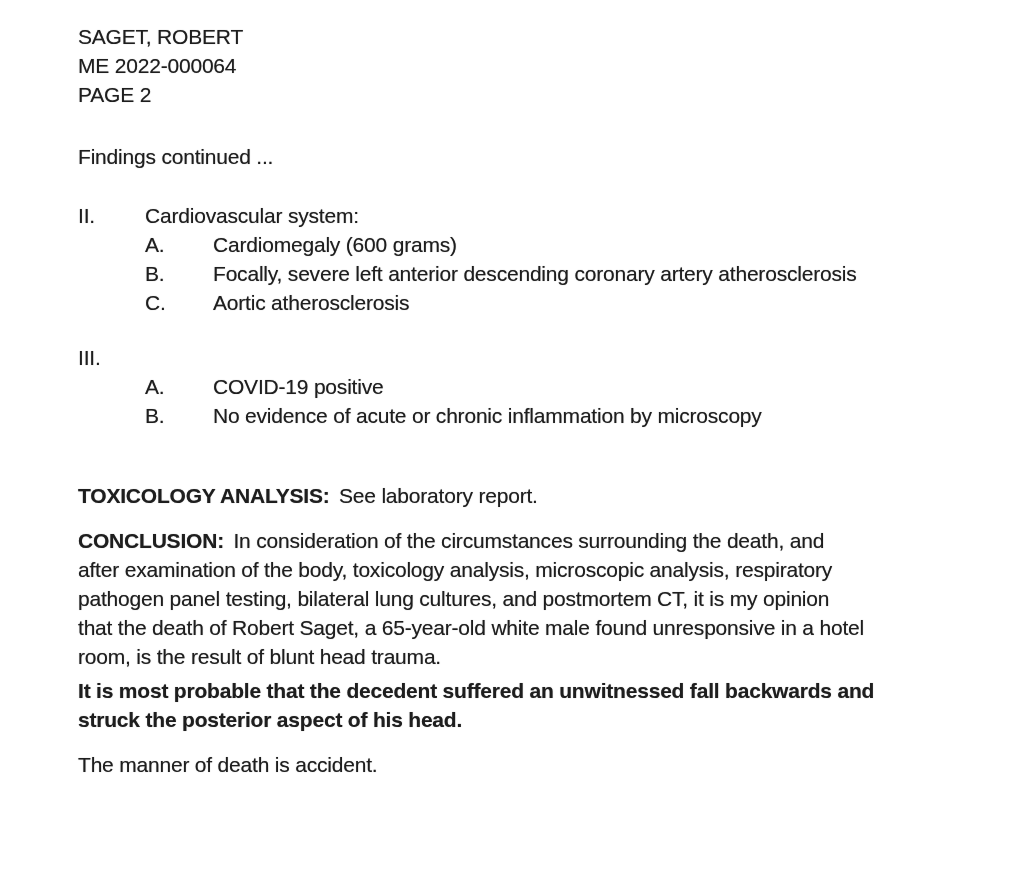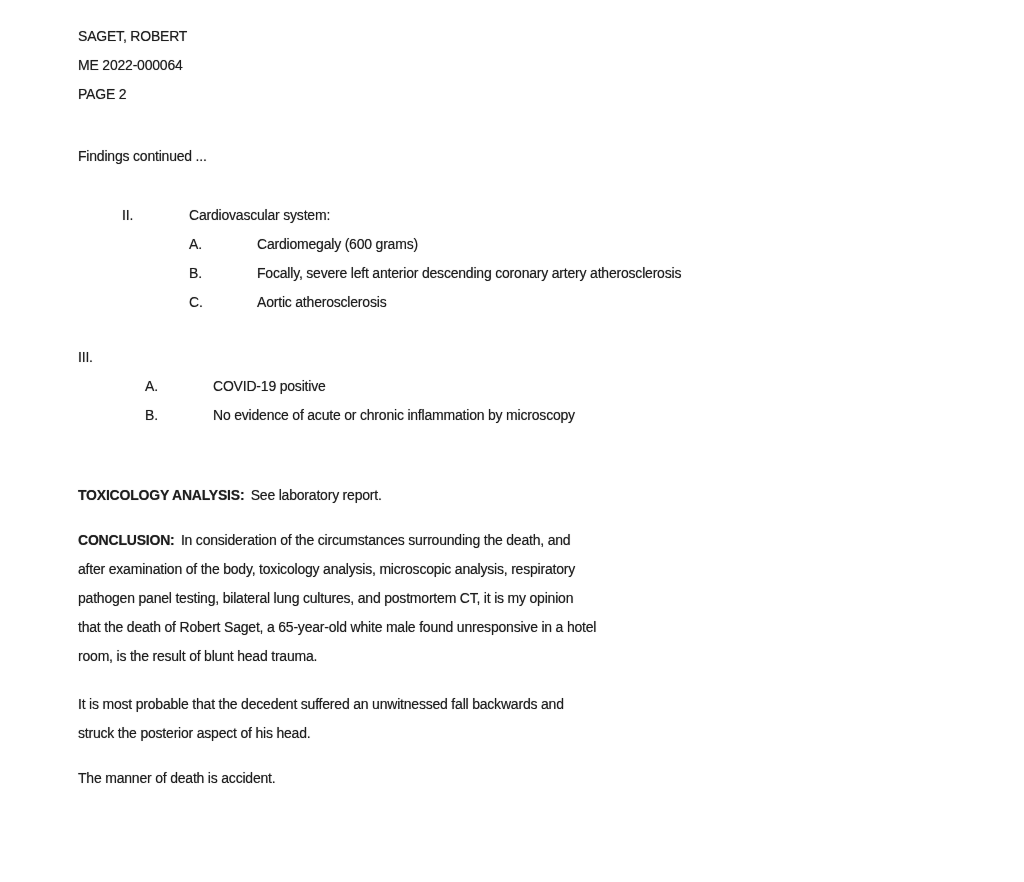--- a/index.html
+++ b/index.html
@@ -8,44 +8,44 @@
     background: #fdfdfd;
   }
   .page {
     position: relative;
     width: 1024px;
     height: 882px;
     background: #ffffff;
     box-sizing: border-box;
     padding: 22px 32px 0 78px;
     font-family: "Liberation Sans", "DejaVu Sans", sans-serif;
-    font-size: 14px;
+    font-size: 21px;
     line-height: 29px;
     letter-spacing: -0.2px;
     color: #1e1e1e;
     text-shadow: 0 0 0.8px rgba(30,30,30,0.55);
     overflow: hidden;
   }
   .line { white-space: nowrap; }
   .row { display: flex; white-space: nowrap; }
   .num {
     flex: none;
     width: 67px;
   }
   .letter {
     flex: none;
     width: 68px;
   }
   .item-row { margin-left: 67px; }
   .findings { margin-top: 33px; }
-  .section-2 { margin-top: 30px; margin-left: 44px; }
+  .section-2 { margin-top: 30px; }
   .section-3 { margin-top: 26px; }
   .toxicology { margin-top: 51px; }
   .conclusion { margin-top: 16px; }
-  .para2 { margin-top: 19px; }
+  .para2 { margin-top: 5px; font-weight: bold; }
   .manner { margin-top: 16px; }
   .bold-label {
     font-weight: 700;
     margin-right: 0.45em;
   }
 </style>
 </head>
 <body>
 
 <div class="page">

